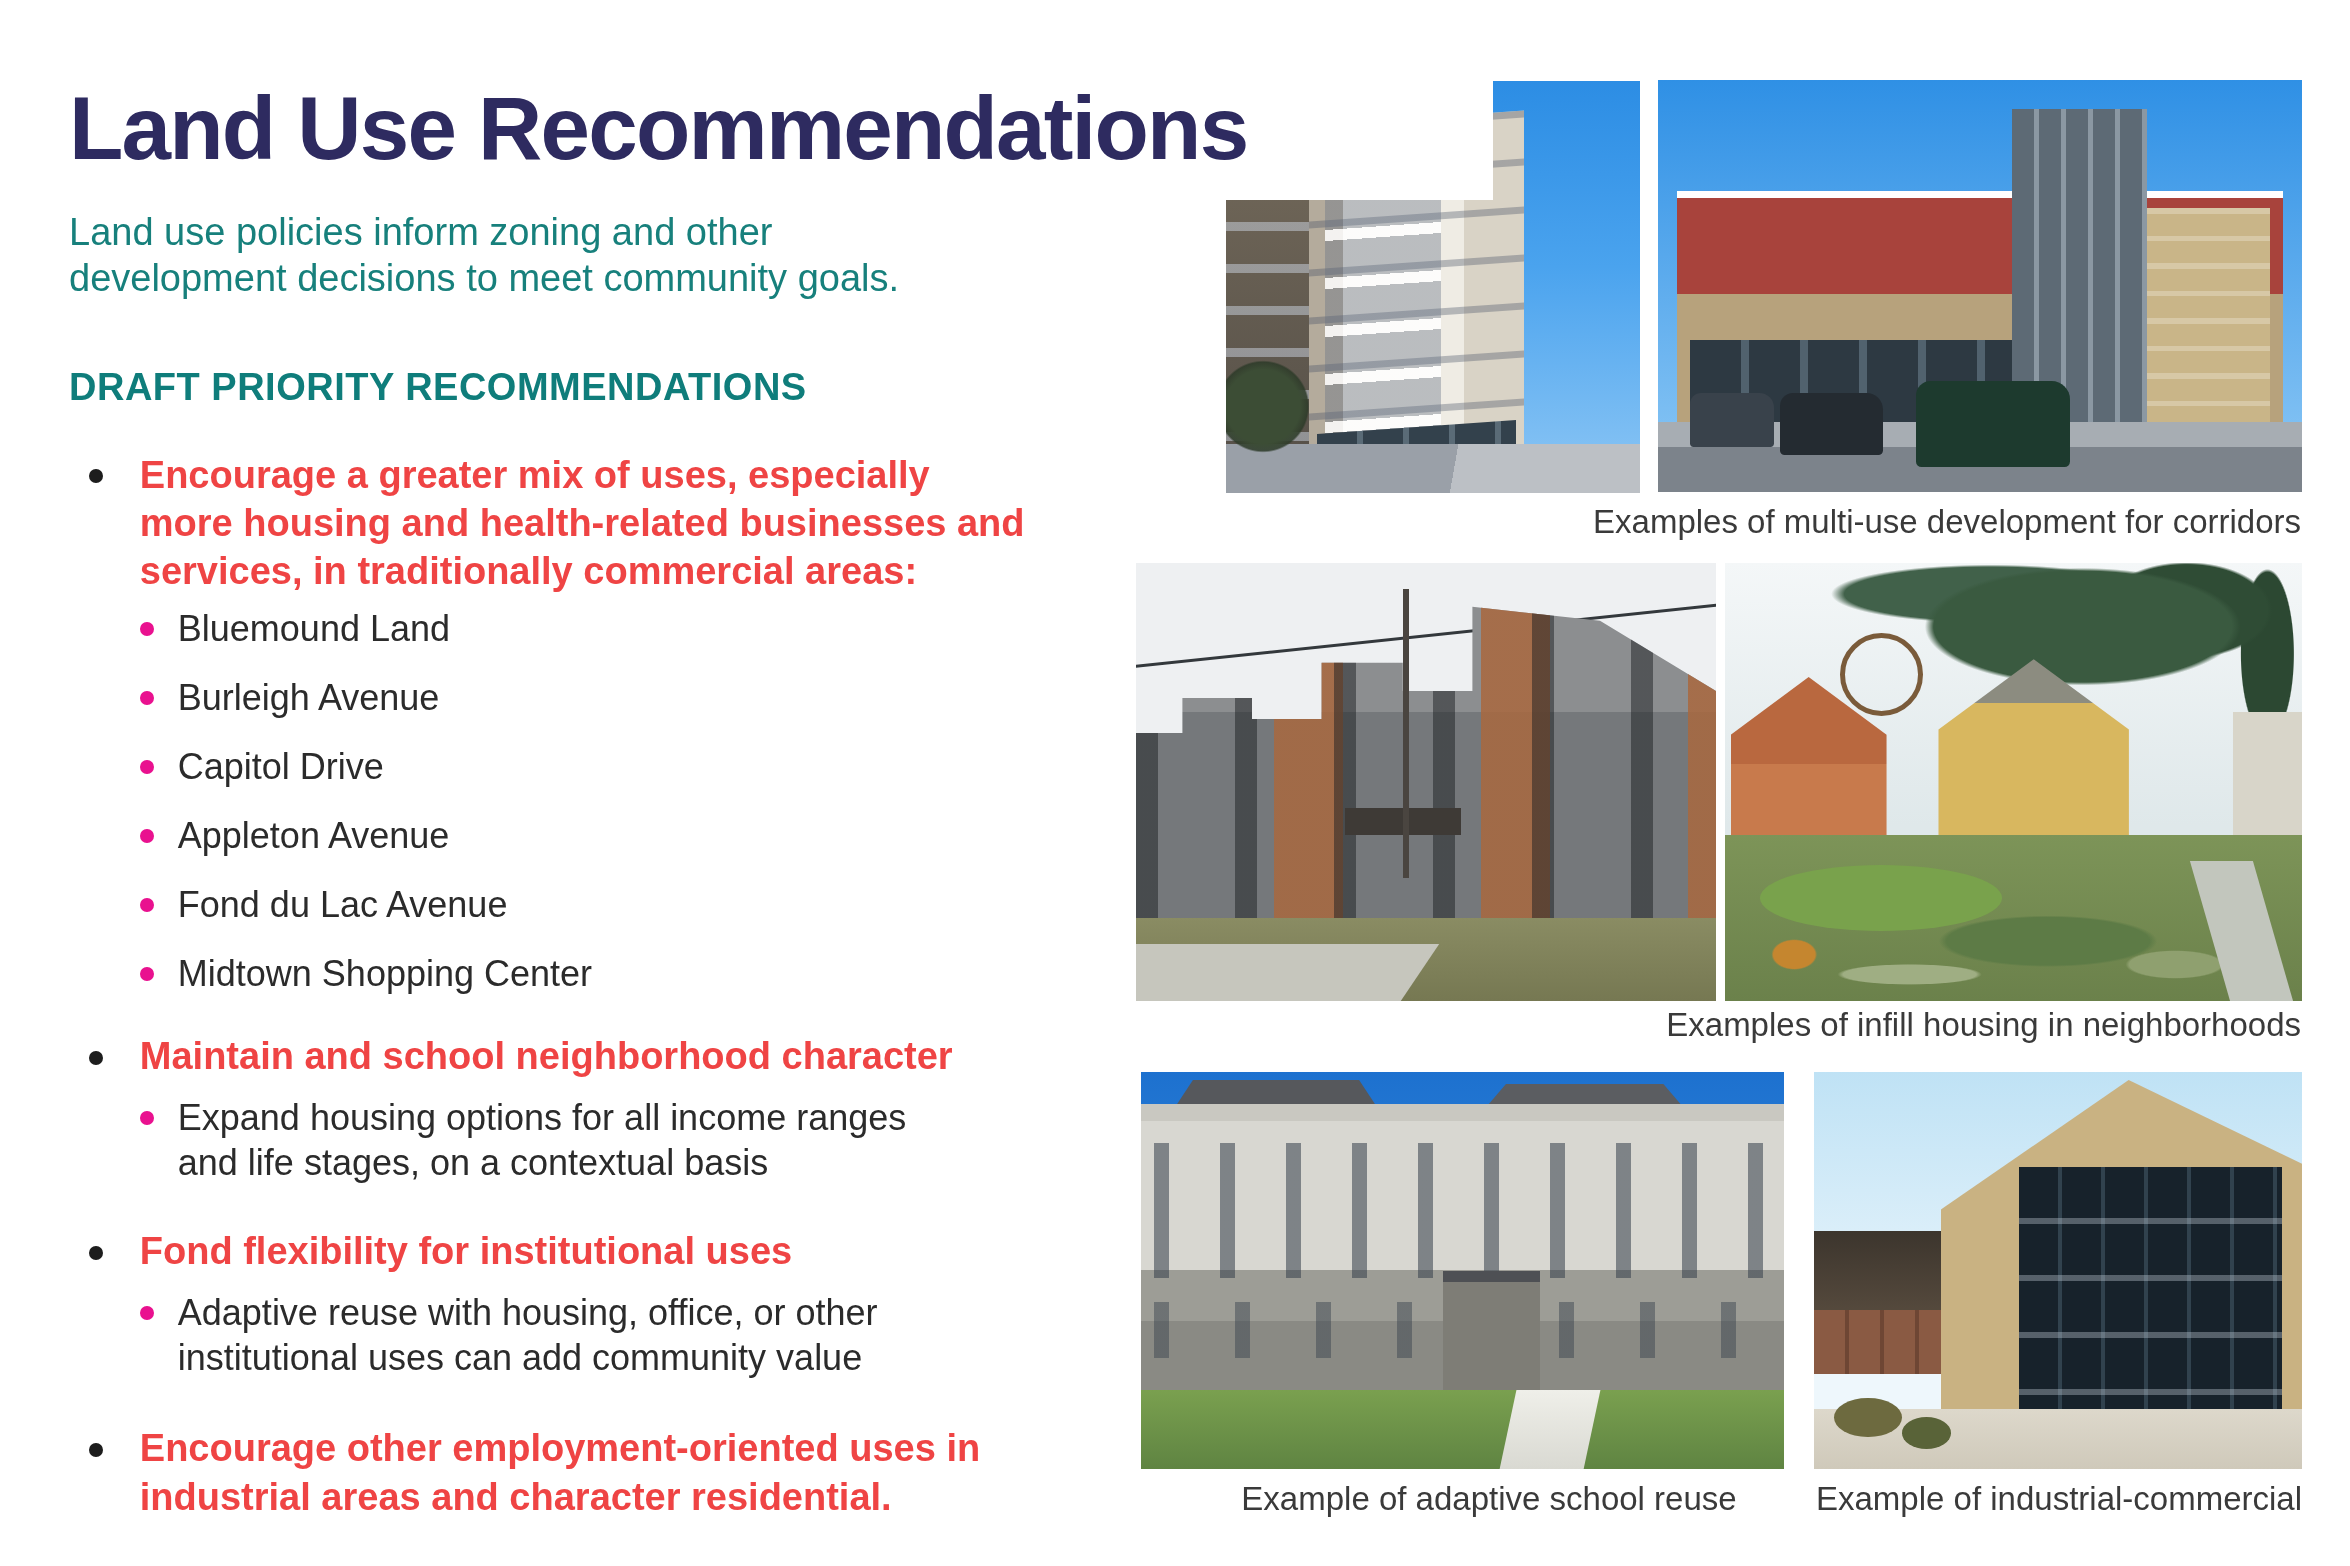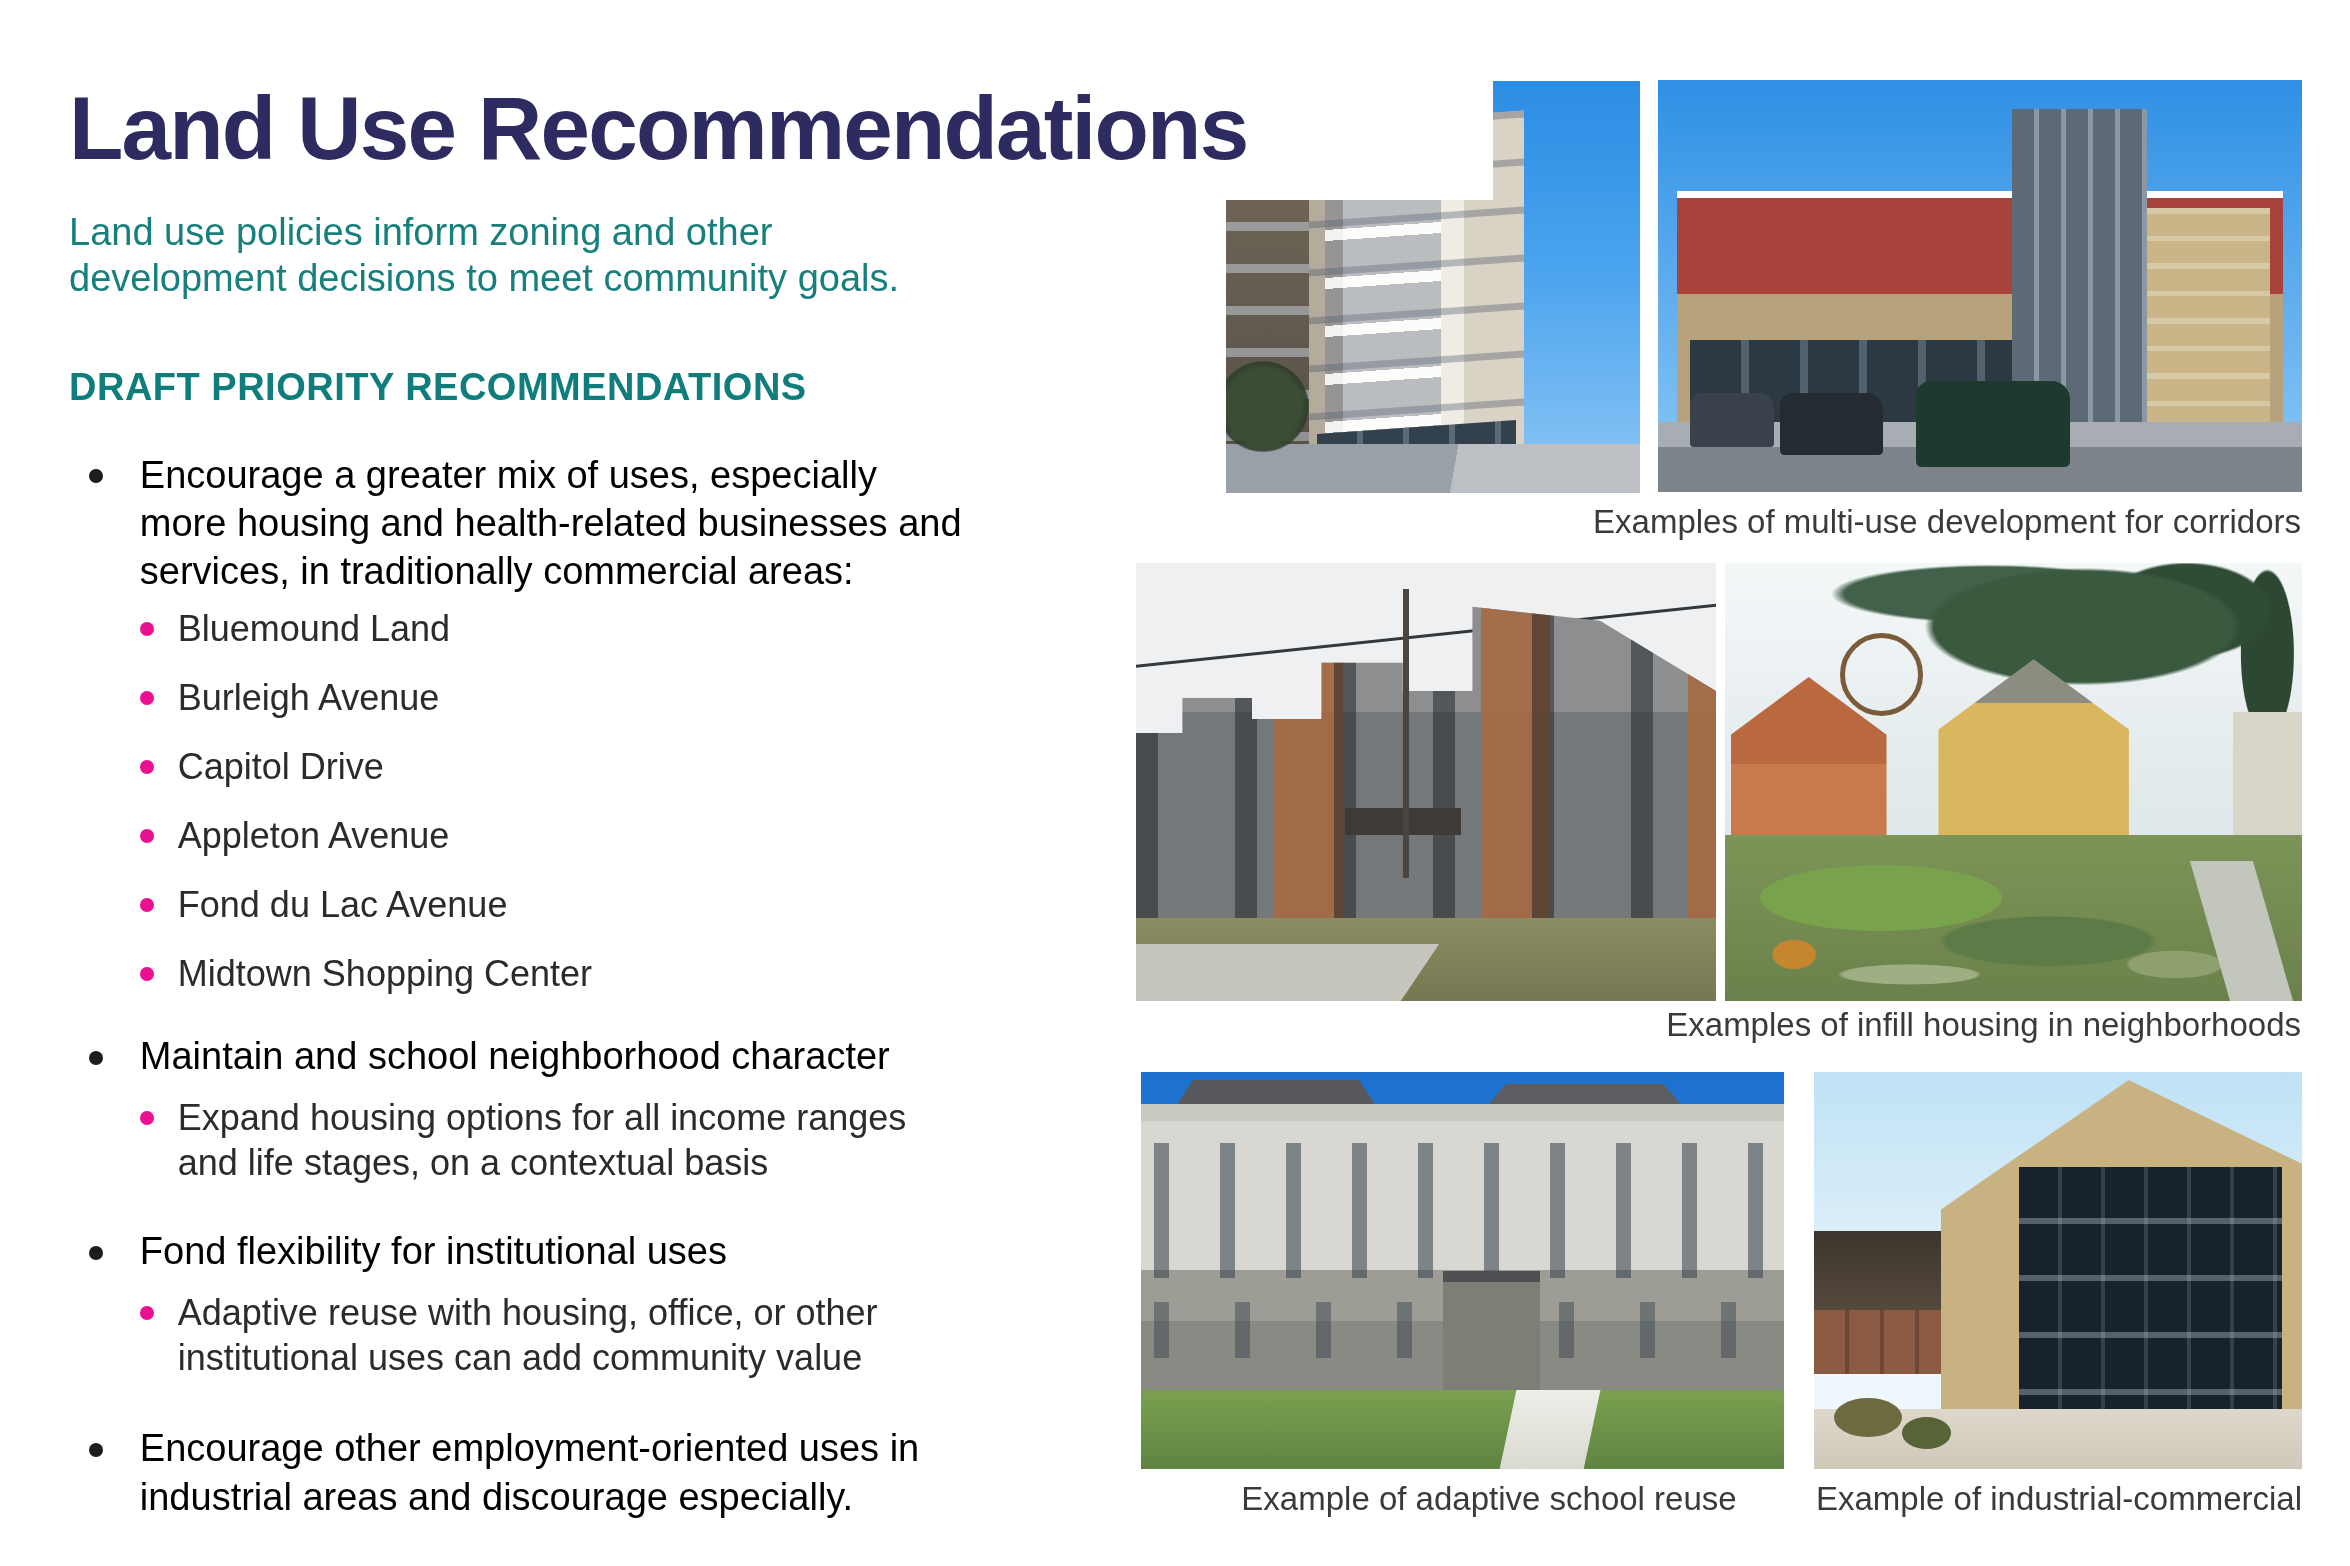--- a/index.html
+++ b/index.html
@@ -21,21 +21,21 @@
     color:#2e2b60;line-height:1.08;
   }
 
   
   .leftcol{position:absolute;left:69px;top:209px;width:1070px;z-index:2;}
   .intro{font-size:38px;line-height:1.22;color:#17807c;}
   .draft{margin-top:64px;font-size:38px;font-weight:bold;color:#0f7d7b;letter-spacing:0.5px;}
 
   .rec{display:flex;align-items:flex-start;}
   .rec .dot{flex:0 0 auto;width:13.8px;height:13.8px;border-radius:50%;background:#1d1d1d;margin:18.4px 37px 0 20px;}
-  .rec .rtext{font-size:38px;line-height:1.27;font-weight:normal;color:#000000;}
+  .rec .rtext{font-size:38px;line-height:1.27;font-weight:bold;color:#ef4444;}
   .m-rec1{margin-top:42px;}
   .m-rec2{margin-top:36px;}
   .m-rec3{margin-top:42px;}
   .m-rec4{margin-top:44px;}
 
   .sub{display:flex;align-items:flex-start;padding-left:71px;}
   .sub .pdot{flex:0 0 auto;width:13.8px;height:13.8px;border-radius:50%;background:#e9118f;margin:15.6px 24px 0 0;}
   .sub .stext{font-size:36px;line-height:1.25;color:#2b2b2b;}
   .m-sub-first{margin-top:11px;}
   .m-sub{margin-top:24px;}
@@ -288,17 +288,17 @@
   </div>
   <div class="sub m-sub-para">
     <span class="pdot"></span>
     <span class="stext ml">Adaptive reuse with housing, office, or other
 institutional uses can add community value</span>
   </div>
 
   <div class="rec m-rec4">
     <span class="dot"></span>
     <span class="rtext ml">Encourage other employment-oriented uses in
-industrial areas and discourage especially.</span>
+industrial areas and character residential.</span>
   </div>
 
 </div>
 
 
 </body></html>

